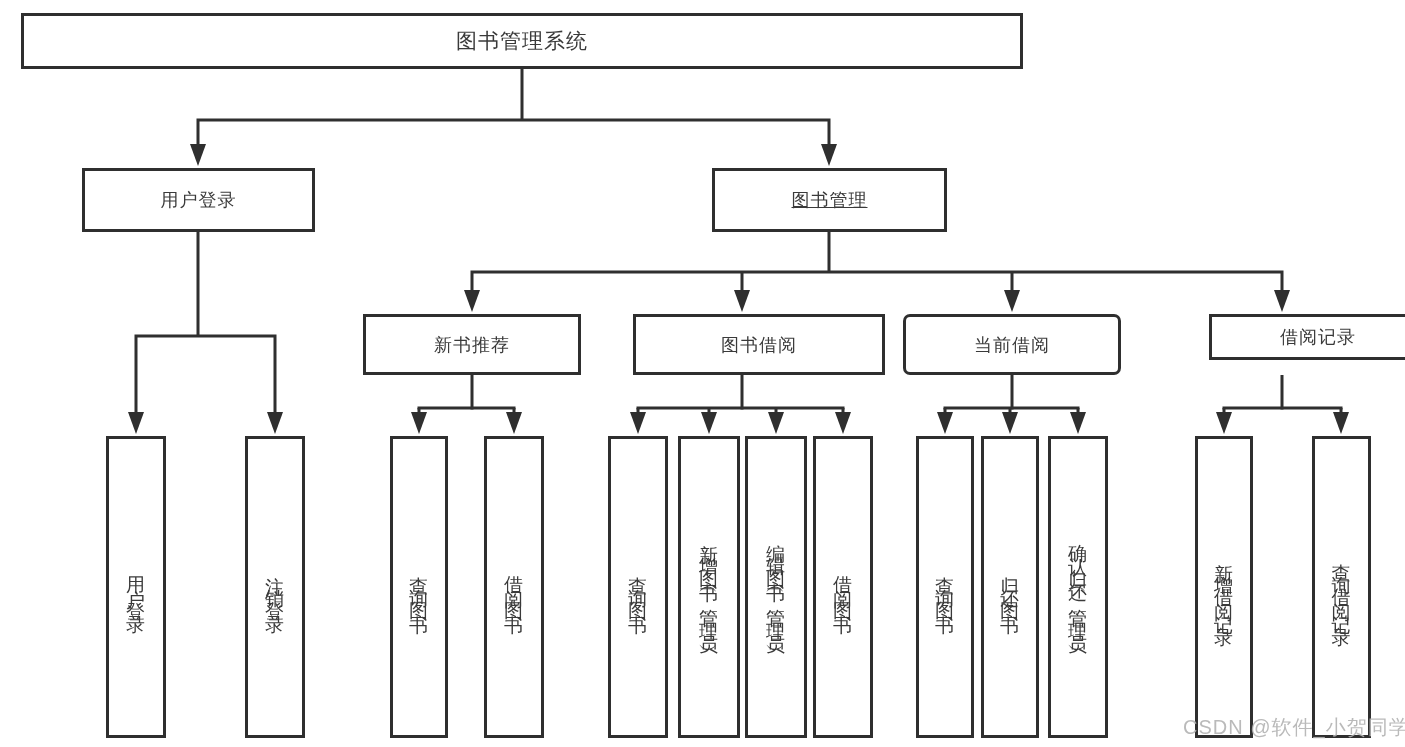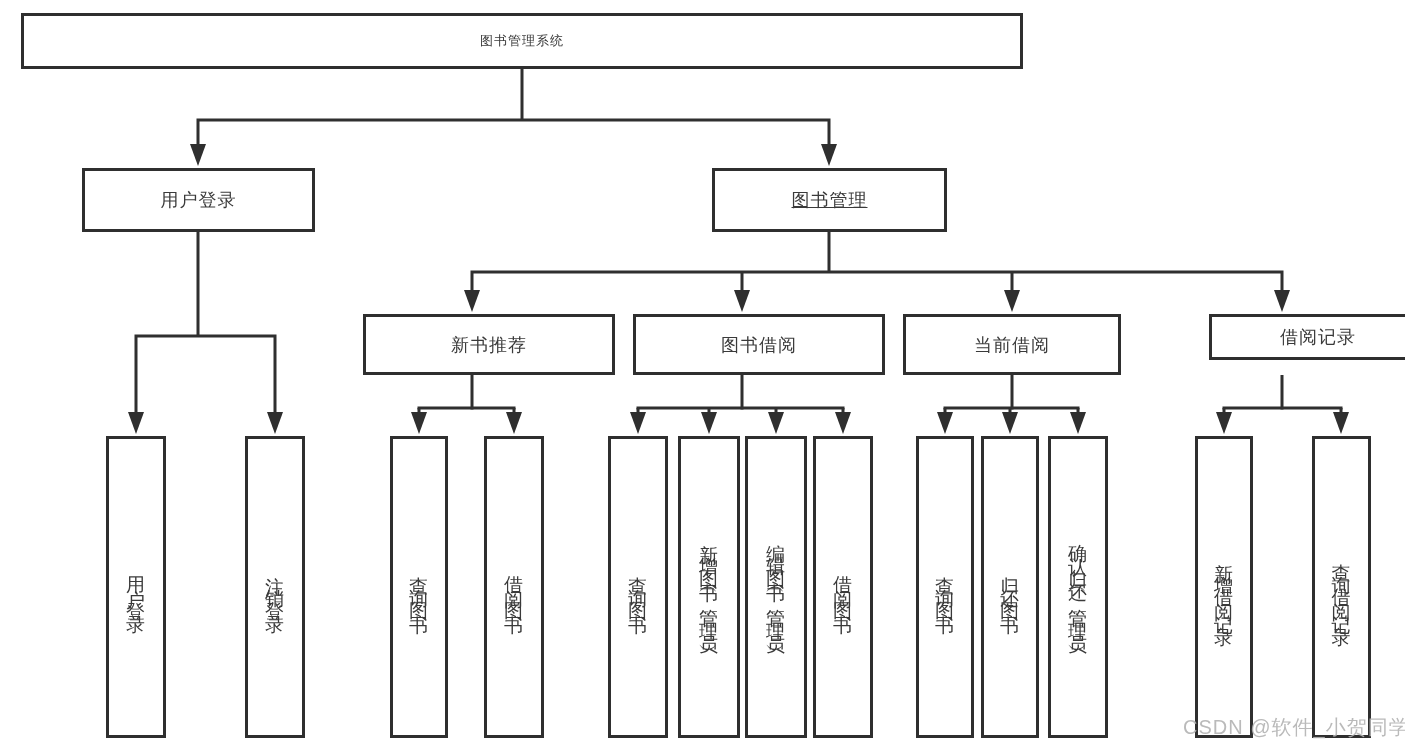--- a/index.html
+++ b/index.html
@@ -27,21 +27,21 @@
     border: 3px solid #2f2f2f;
     background: #ffffff;
     display: flex;
     align-items: center;
     justify-content: center;
     color: #3a3a3a;
     font-size: 18px;
     letter-spacing: 1px;
     z-index: 2;
   }
-  .hnode.root { font-size: 13px; }
+  .hnode.root { font-size: 21px; }
   .vnode {
     position: absolute;
     box-sizing: border-box;
     border: 3px solid #2f2f2f;
     background: #ffffff;
     display: flex;
     align-items: center;
     justify-content: center;
     z-index: 2;
     top: 436px;
@@ -112,23 +112,23 @@
       <path d="M1216,412 H1232 L1224,434 Z"></path>
       <path d="M1333,412 H1349 L1341,434 Z"></path>
     </g>
   </svg>
 
   <div class="hnode root" style="left:21px; top:13px; width:1002px; height:56px;">图书管理系统</div>
 
   <div class="hnode" style="left:82px; top:168px; width:233px; height:64px;">用户登录</div>
   <div class="hnode" style="left:712px; top:168px; width:235px; height:64px;text-decoration:underline;">图书管理</div>
 
-  <div class="hnode" style="left:363px; top:314px; width:252px; height:61px;">新书推荐</div>
+  <div class="hnode" style="left:363px; top:314px; width:218px; height:61px;">新书推荐</div>
   <div class="hnode" style="left:633px; top:314px; width:252px; height:61px;">图书借阅</div>
-  <div class="hnode" style="left:903px; top:314px; width:218px; height:61px;">当前借阅</div>
+  <div class="hnode" style="left:903px; top:314px; width:218px; height:61px;border-radius:7px;">当前借阅</div>
   <div class="hnode" style="left:1173px; top:314px; width:218px; height:46px;margin-left:36px;">借阅记录</div>
 
   <div class="vnode" style="left:106px; width:60px;">
     <span class="vlabel">用户登录</span>
   </div>
   <div class="vnode" style="left:245px; width:60px;">
     <span class="vlabel">注销登录</span>
   </div>
 
   <div class="vnode" style="left:390px; width:58px;">

